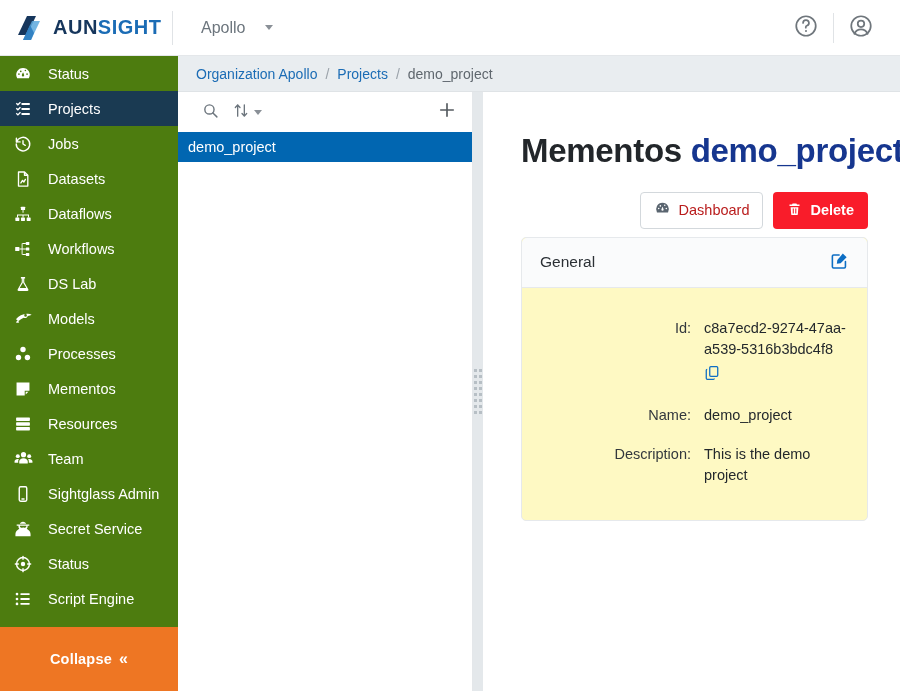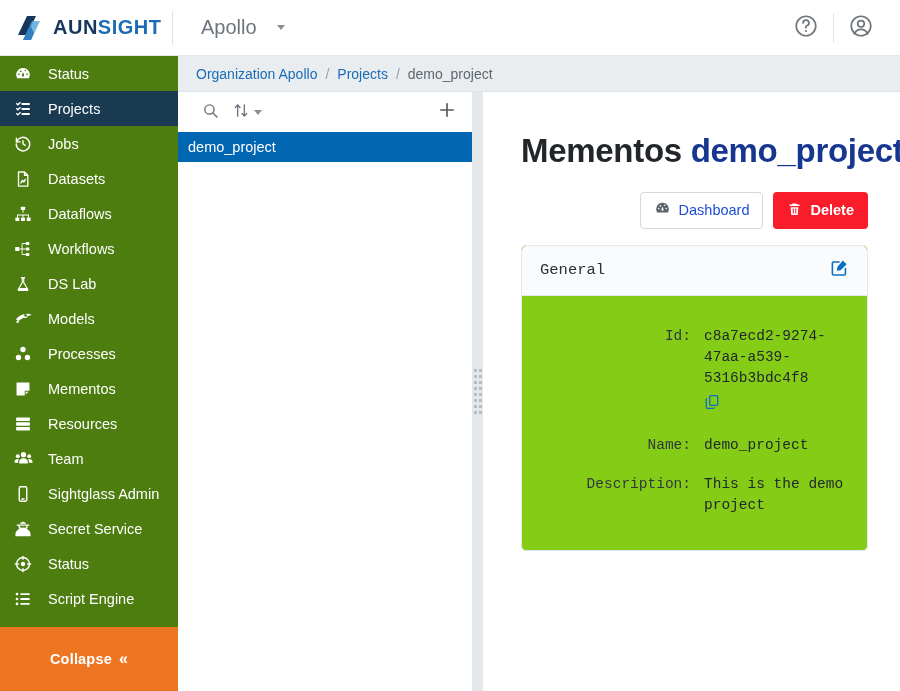--- a/index.html
+++ b/index.html
@@ -21,21 +21,21 @@
     position: relative;
   }
   .brand { display: flex; align-items: center; padding-left: 14px; width: 164px; }
   .brand-mark { width: 30px; height: 30px; margin-right: 9px; flex: none; }
   .brand-text { font-size: 20px; letter-spacing: .5px; font-weight: 600; white-space: nowrap; }
   .brand-text .a { color: #16365c; }
   .brand-text .b { color: #1b6cb5; }
   .hdr-divider { width: 1px; height: 34px; background: #e0e3e6; margin: 0 0 0 8px; }
   .org-select {
     margin-left: 28px; display: flex; align-items: center; gap: 20px;
-    font-size: 20px; color: #6c757d; cursor: pointer;
+    font-size: 16px; color: #6c757d; cursor: pointer;
   }
   .caret {
     width: 0; height: 0; border-left: 4.5px solid transparent;
     border-right: 4.5px solid transparent; border-top: 5px solid #8a9097;
   }
   .hdr-right { margin-left: auto; display: flex; align-items: center; padding-right: 18px; gap: 0; }
   .icon-btn-round { width: 42px; height: 42px; display: flex; align-items: center; justify-content: center; cursor: pointer; }
   .vdiv { width: 1px; height: 30px; background: #e0e3e6; margin: 0 6px; }
 
   
@@ -96,24 +96,24 @@
   
   .detail-pane { flex: 1; min-width: 0; overflow: auto; padding: 40px 16px 0 38px; background: #fff; }
   .page-title { font-size: 33px; font-weight: 700; color: #22262a; letter-spacing: -.3px; white-space: nowrap; }
   .page-title .accent { color: #16368f; }
   .action-row { display: flex; justify-content: flex-end; gap: 10px; margin-top: 22px; padding-right: 16px; }
   .btn {
     display: inline-flex; align-items: center; gap: 8px;
     font-size: 14.5px; padding: 7px 13px; border-radius: 4px; cursor: pointer;
     border: 1px solid transparent; line-height: 1.1;
   }
-  .btn-light { background: #fff; border-color: #d3d8dc; color: #1d4ed8; justify-content: flex-end; }
+  .btn-light { background: #fff; border-color: #d3d8dc; color: #b91c1c; justify-content: flex-end; }
   .btn-danger { background: #f91c2a; color: #fff; font-weight: 600; }
 
-  .card { margin-top: 16px; margin-right: 16px; border: 1px solid #e6e9ec; border-radius: 5px; background: #84cc16; font-family: Liberation Mono, monospace; }
+  .card { margin-top: 8px; margin-right: 16px; border: 1px solid #e6e9ec; border-radius: 5px; background: #fef9c3; }
   .card-head {
     height: 50px; display: flex; align-items: center; justify-content: space-between;
     padding: 0 18px; background: #fafbfc; border-bottom: 1px solid #e6e9ec;
     border-radius: 5px 5px 0 0;
   }
   .card-title { font-size: 15.5px; color: #2b3035; }
   .edit-btn { cursor: pointer; display: flex; align-items: center; }
   .card-body { padding: 30px 0 34px 0; }
   .field-row { display: flex; margin-bottom: 18px; font-size: 14.5px; line-height: 1.45; }
   .field-row:last-child { margin-bottom: 0; }

